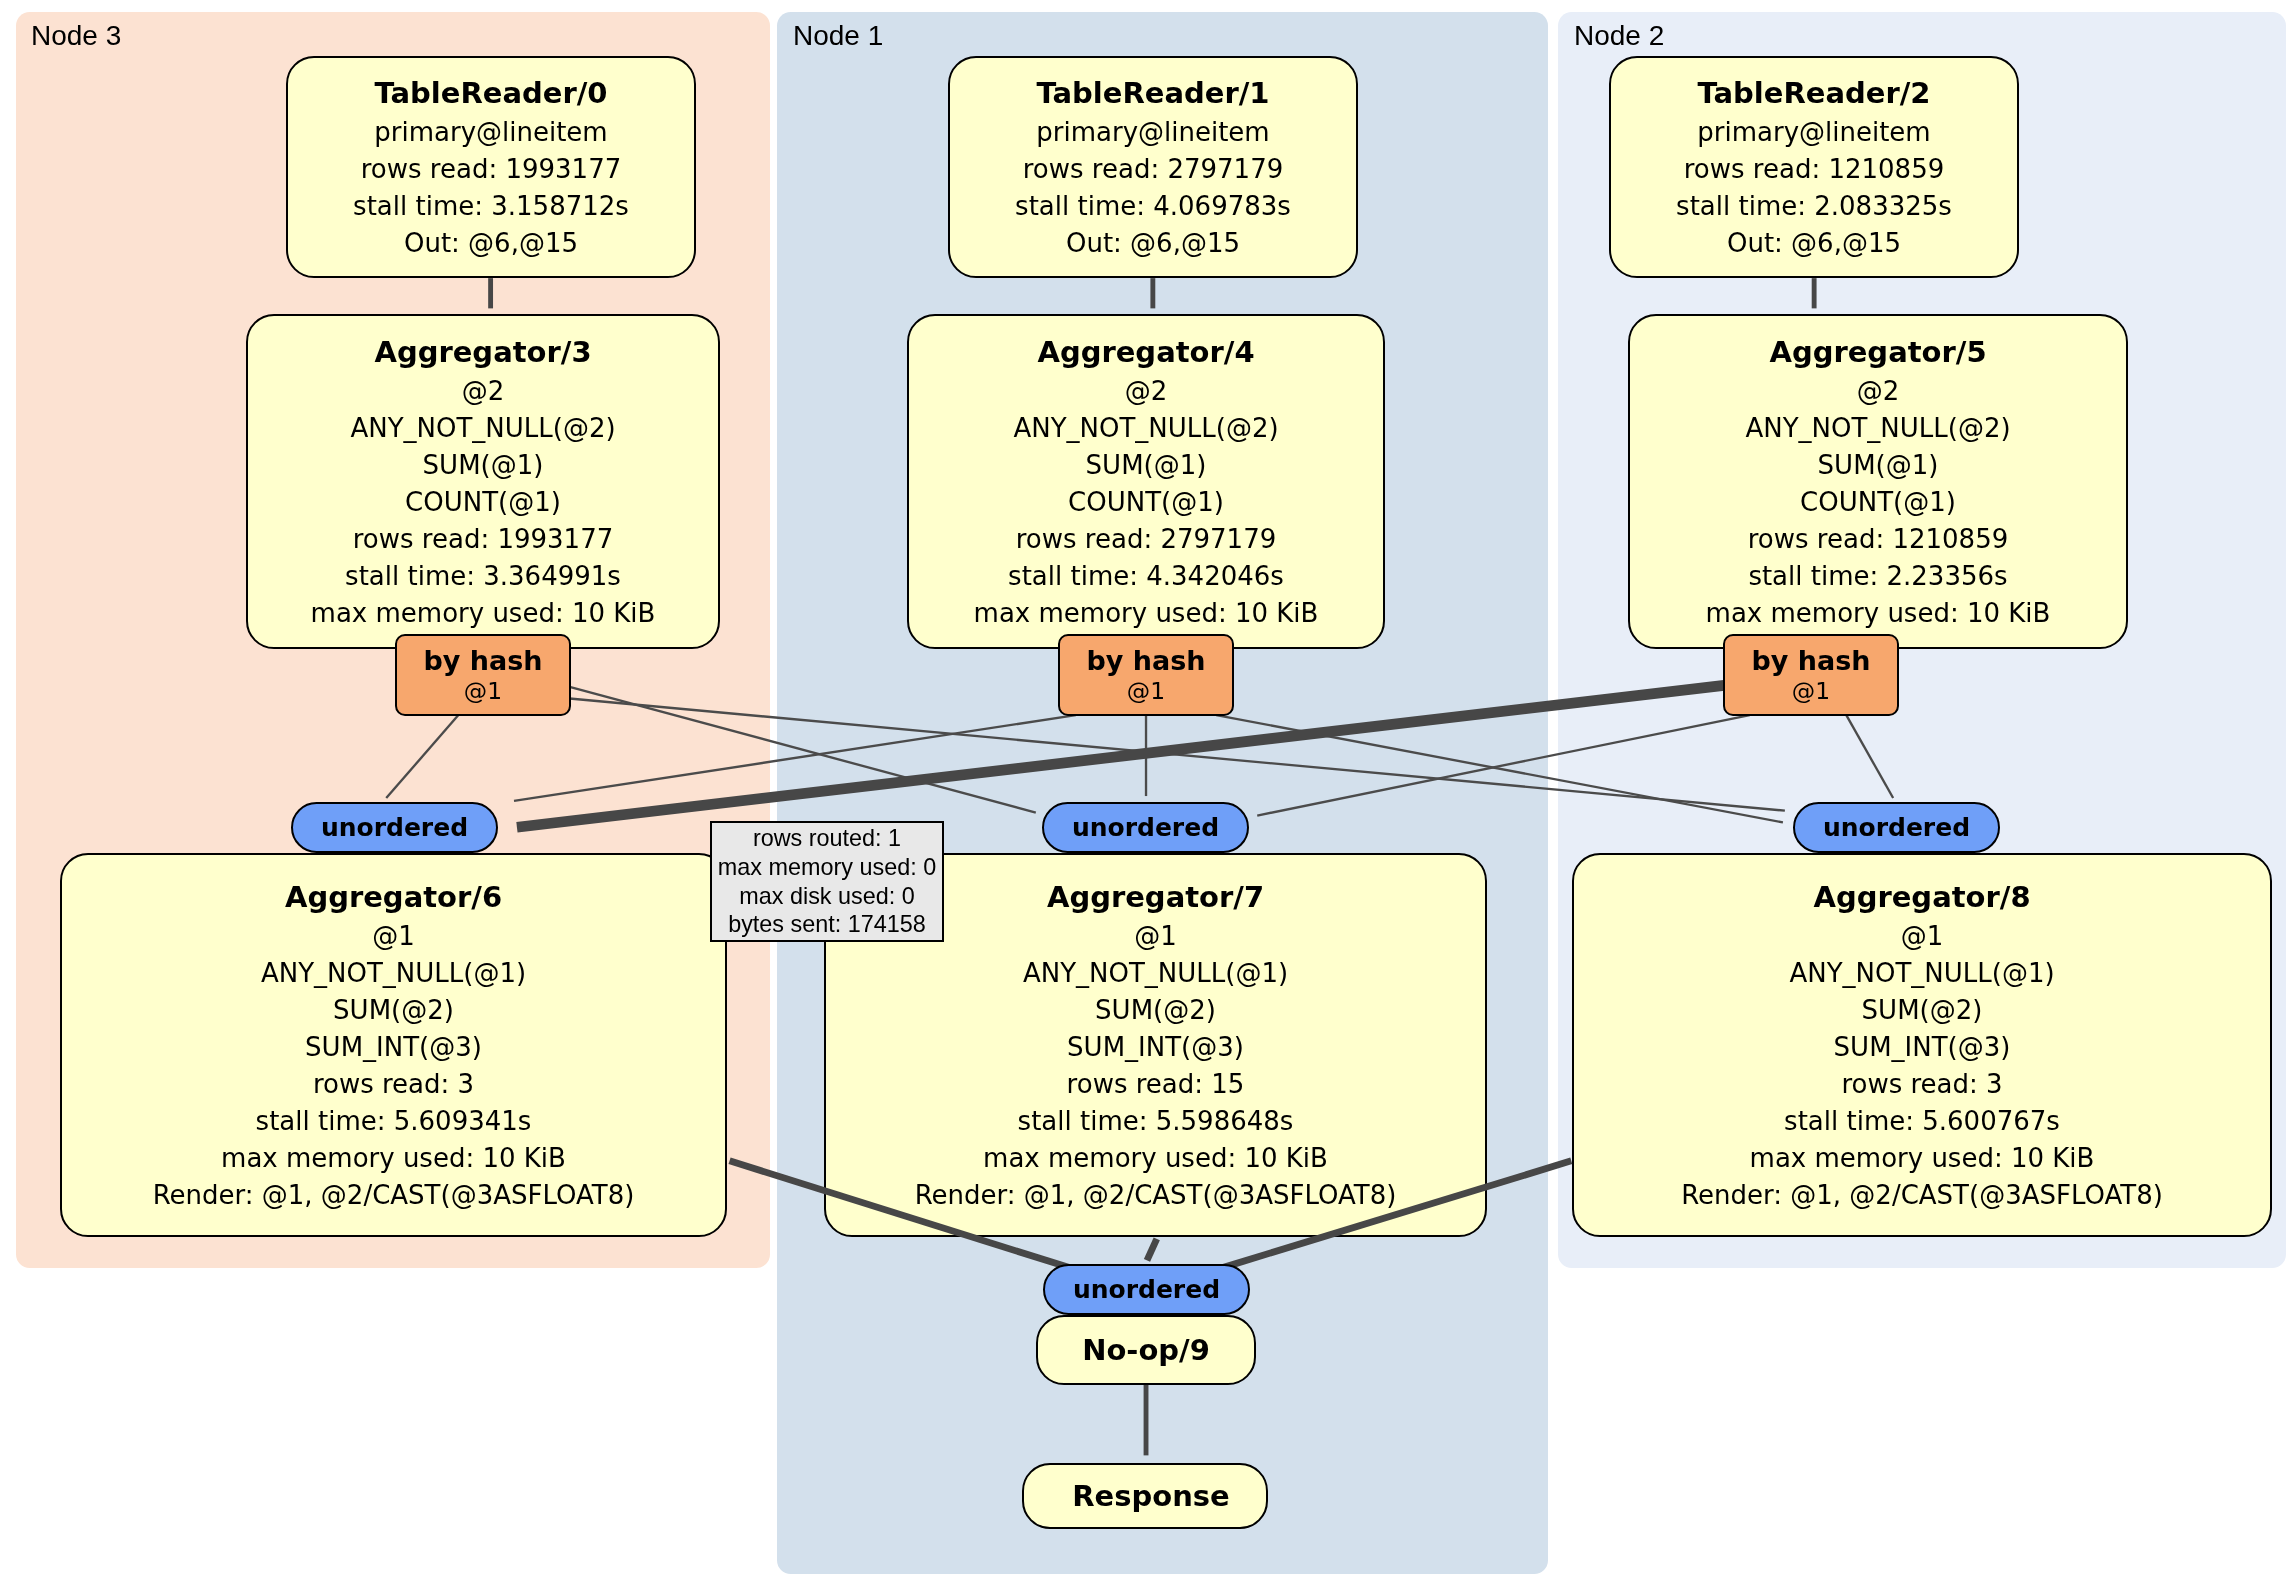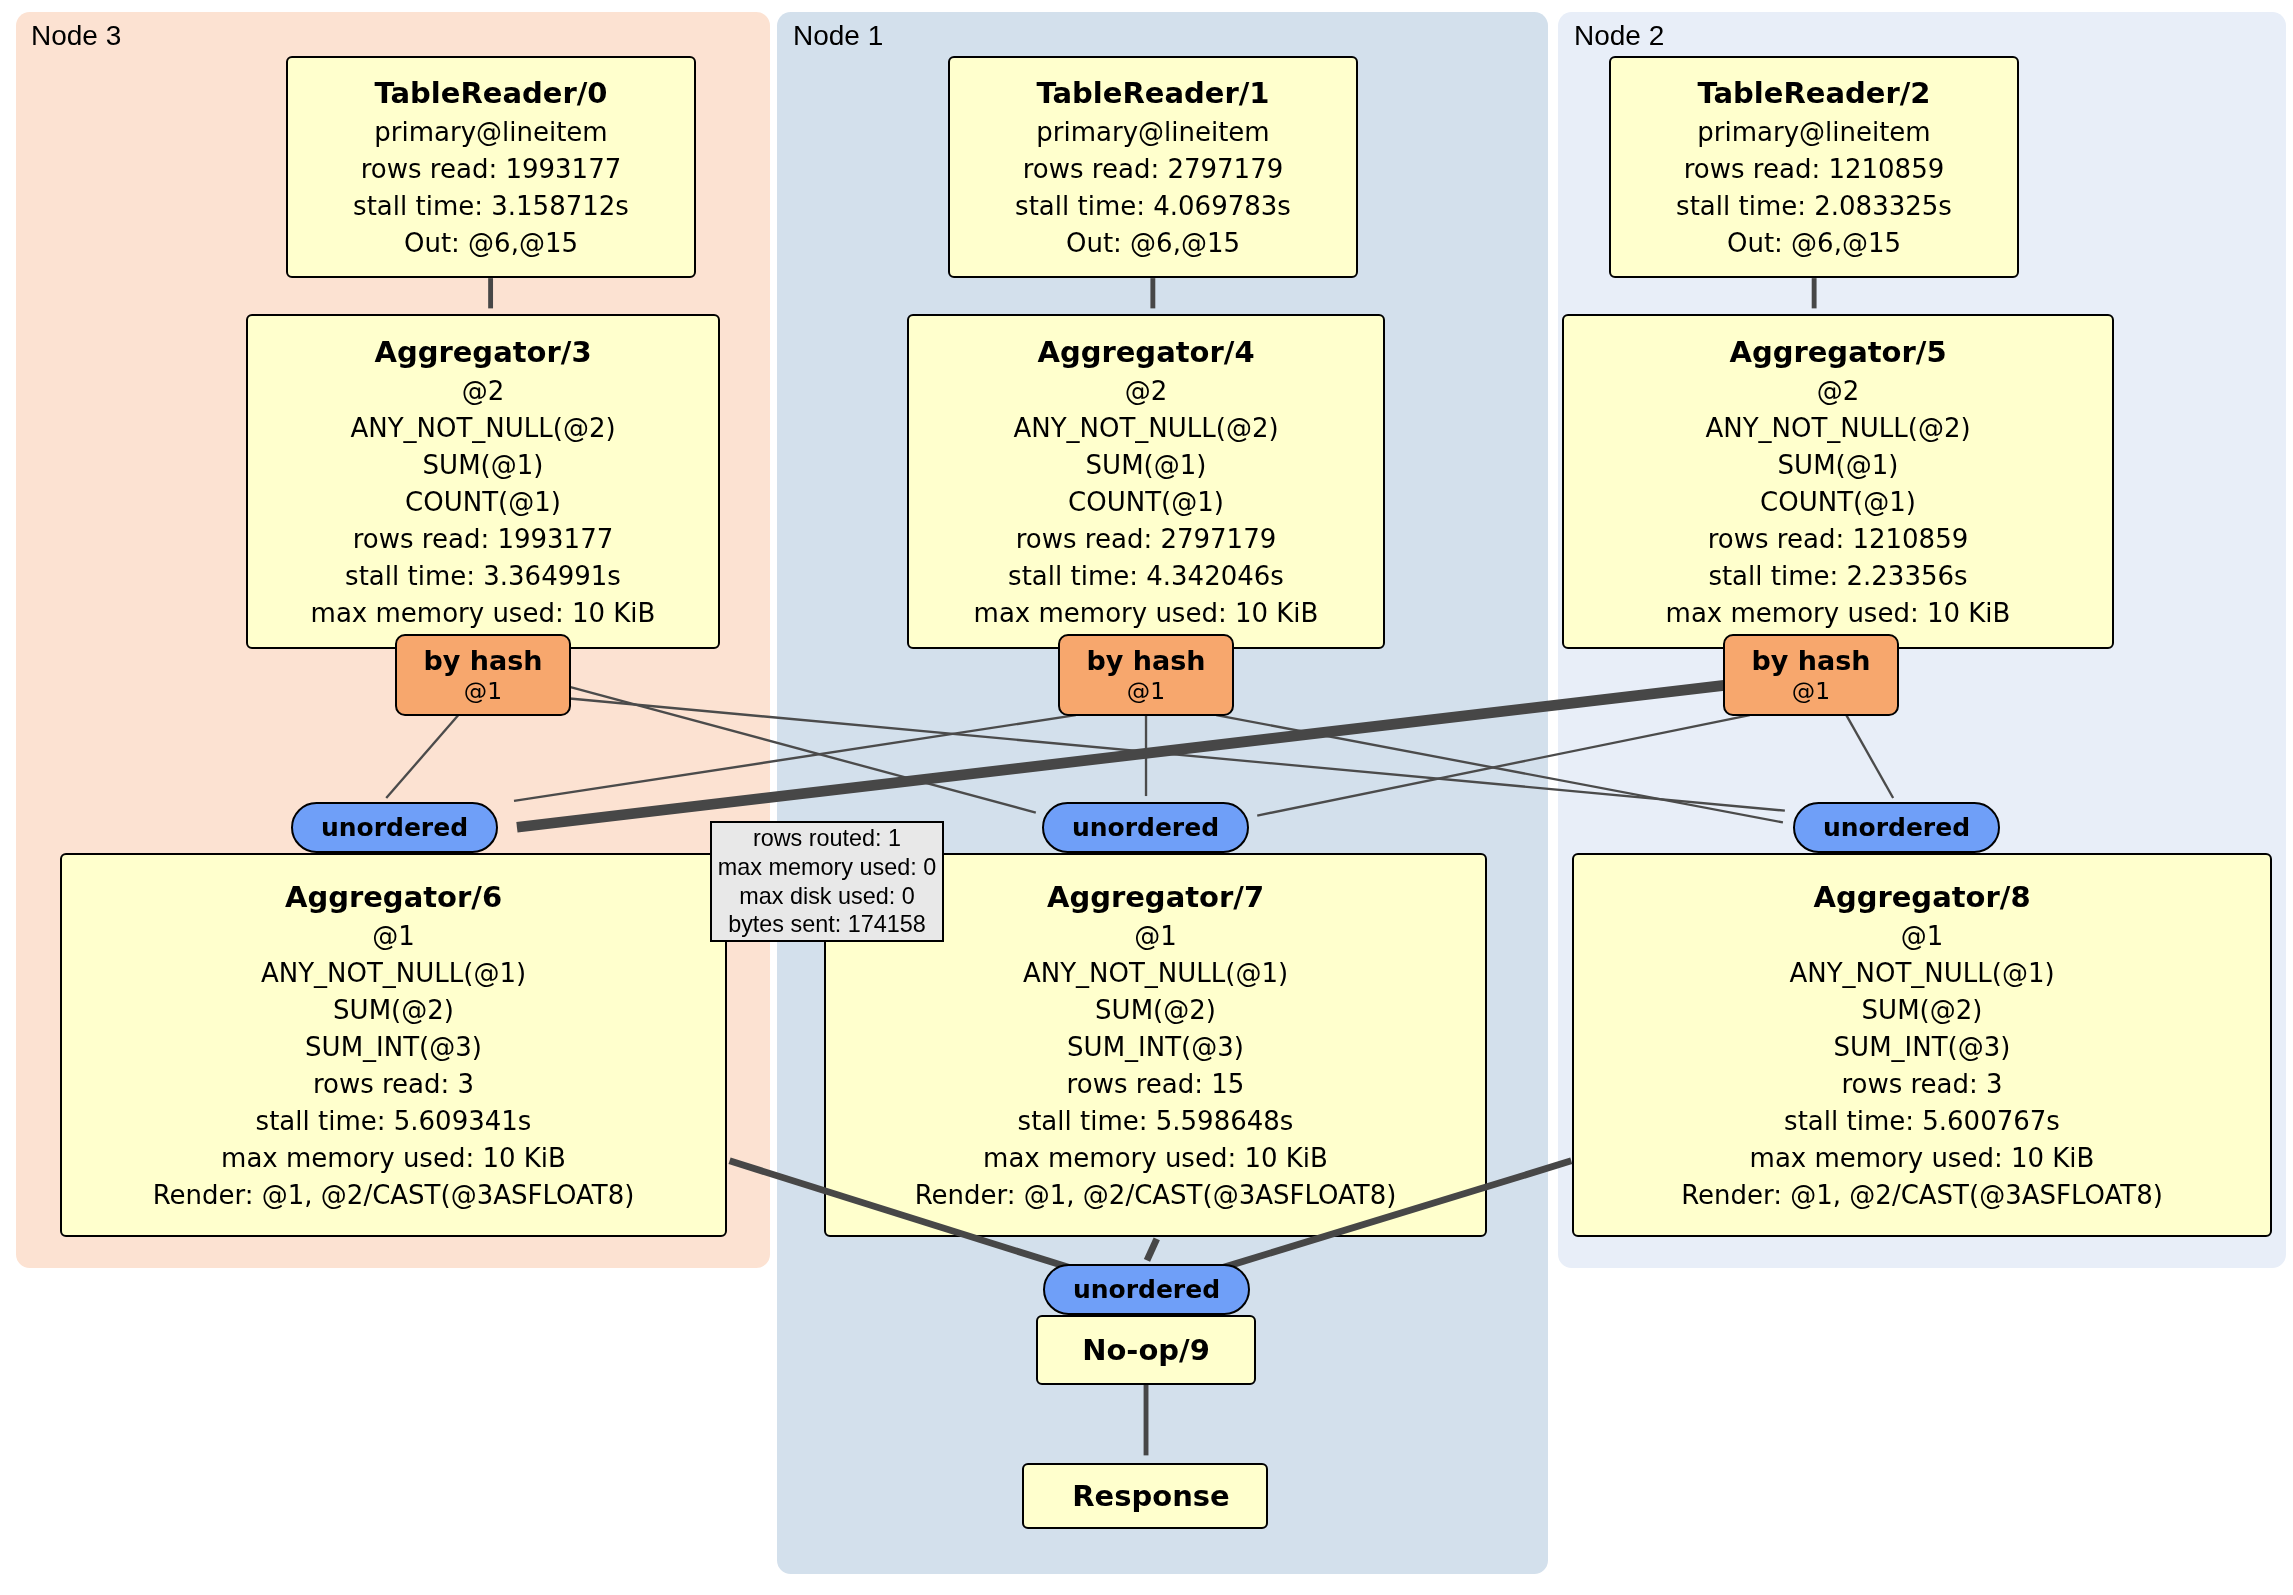--- a/index.html
+++ b/index.html
@@ -7,21 +7,21 @@
     position:relative; width:2294px; height:1596px;
     font-family:"DejaVu Sans", sans-serif; color:#000; overflow:hidden;
   }
   .panel { position:absolute; border-radius:13.7px; z-index:0; }
   .panel-label {
     position:absolute; z-index:1; font-family:"Liberation Sans", sans-serif;
     font-size:28px; color:#000;
   }
   .pbox {
     position:absolute; z-index:1; background:#ffffcd; border:2.9px solid #000;
-    border-radius:6px; box-sizing:border-box;
+    border-radius:28px; box-sizing:border-box;
     display:flex; flex-direction:column; justify-content:center; align-items:center;
     text-align:center; font-size:26px; line-height:1.42;
   }
   .pbox .title { font-weight:bold; font-size:29px; line-height:1.45; }
   .edges { position:absolute; left:0; top:0; z-index:2; pointer-events:none; }
   .edges path { fill:none; }
   .e-thin  { stroke:#4b4b4b; stroke-width:2.4px; }
   .e-mid   { stroke:#474747; stroke-width:5px;   }
   .e-heavy { stroke:#474747; stroke-width:7px;   }
   .e-thick { stroke:#474747; stroke-width:11px;  }
@@ -138,21 +138,21 @@
     <div>
         <div>@2</div>
         <div>ANY_NOT_NULL(@2)</div>
         <div>SUM(@1)</div>
         <div>COUNT(@1)</div>
         <div>rows read: 2797179</div>
         <div>stall time: 4.342046s</div>
         <div>max memory used: 10 KiB</div>
       </div>
   </div>
-  <div class="pbox" style="left:1562px; top:314px; width:552px; height:335px;">
+  <div class="pbox" style="left:1628px; top:314px; width:500px; height:335px;">
     <div class="title">Aggregator/5</div>
     <div>
         <div>@2</div>
         <div>ANY_NOT_NULL(@2)</div>
         <div>SUM(@1)</div>
         <div>COUNT(@1)</div>
         <div>rows read: 1210859</div>
         <div>stall time: 2.23356s</div>
         <div>max memory used: 10 KiB</div>
       </div>

